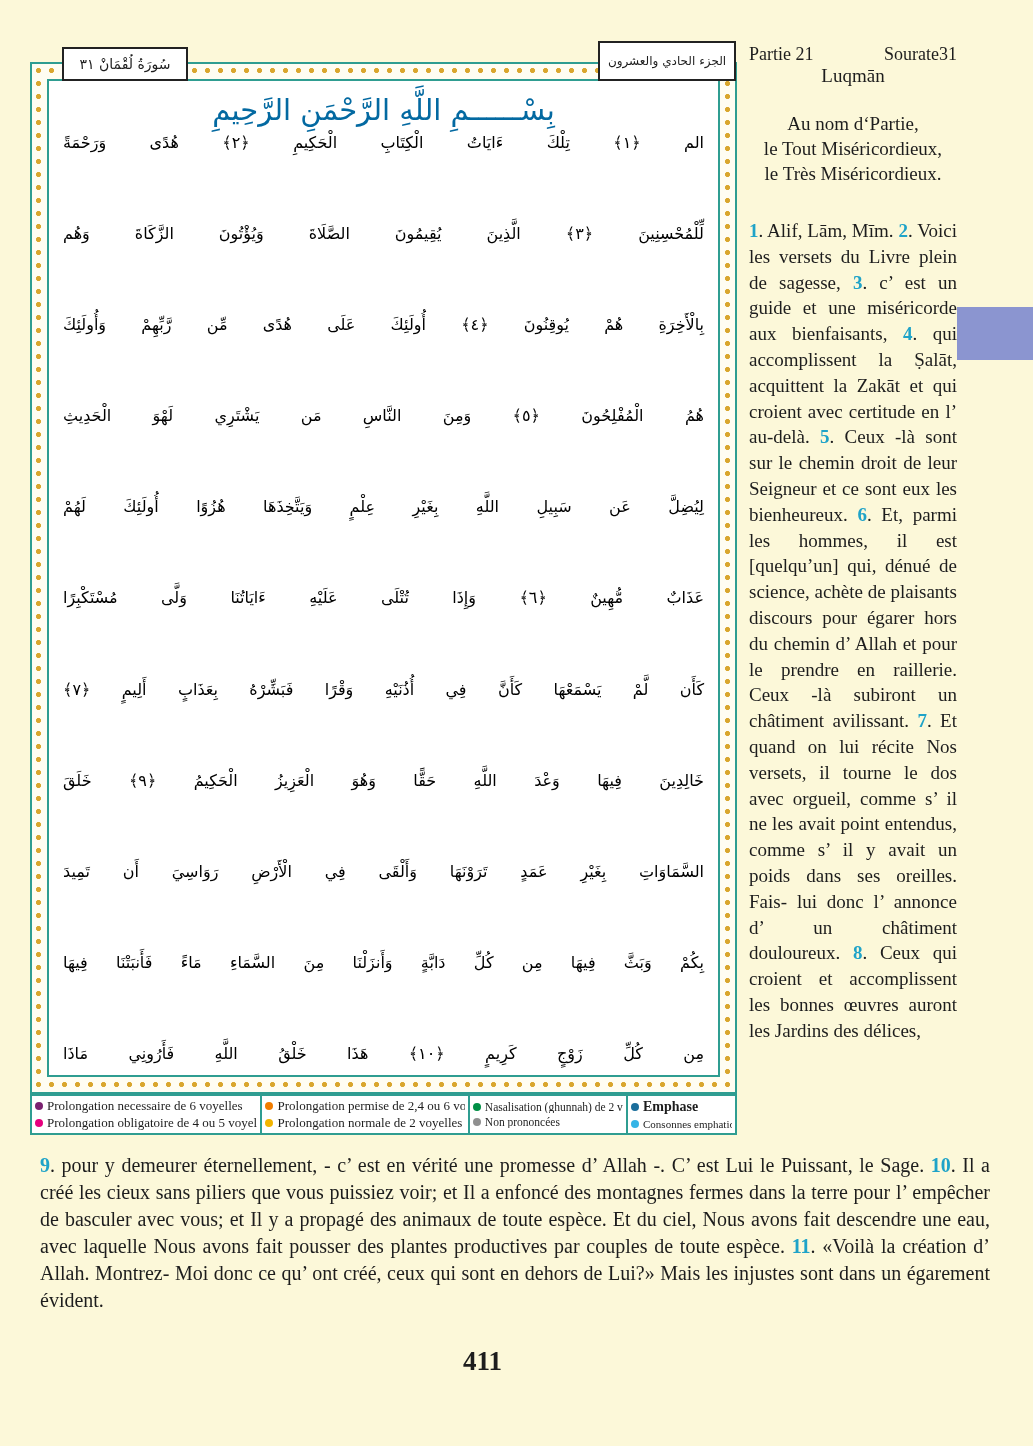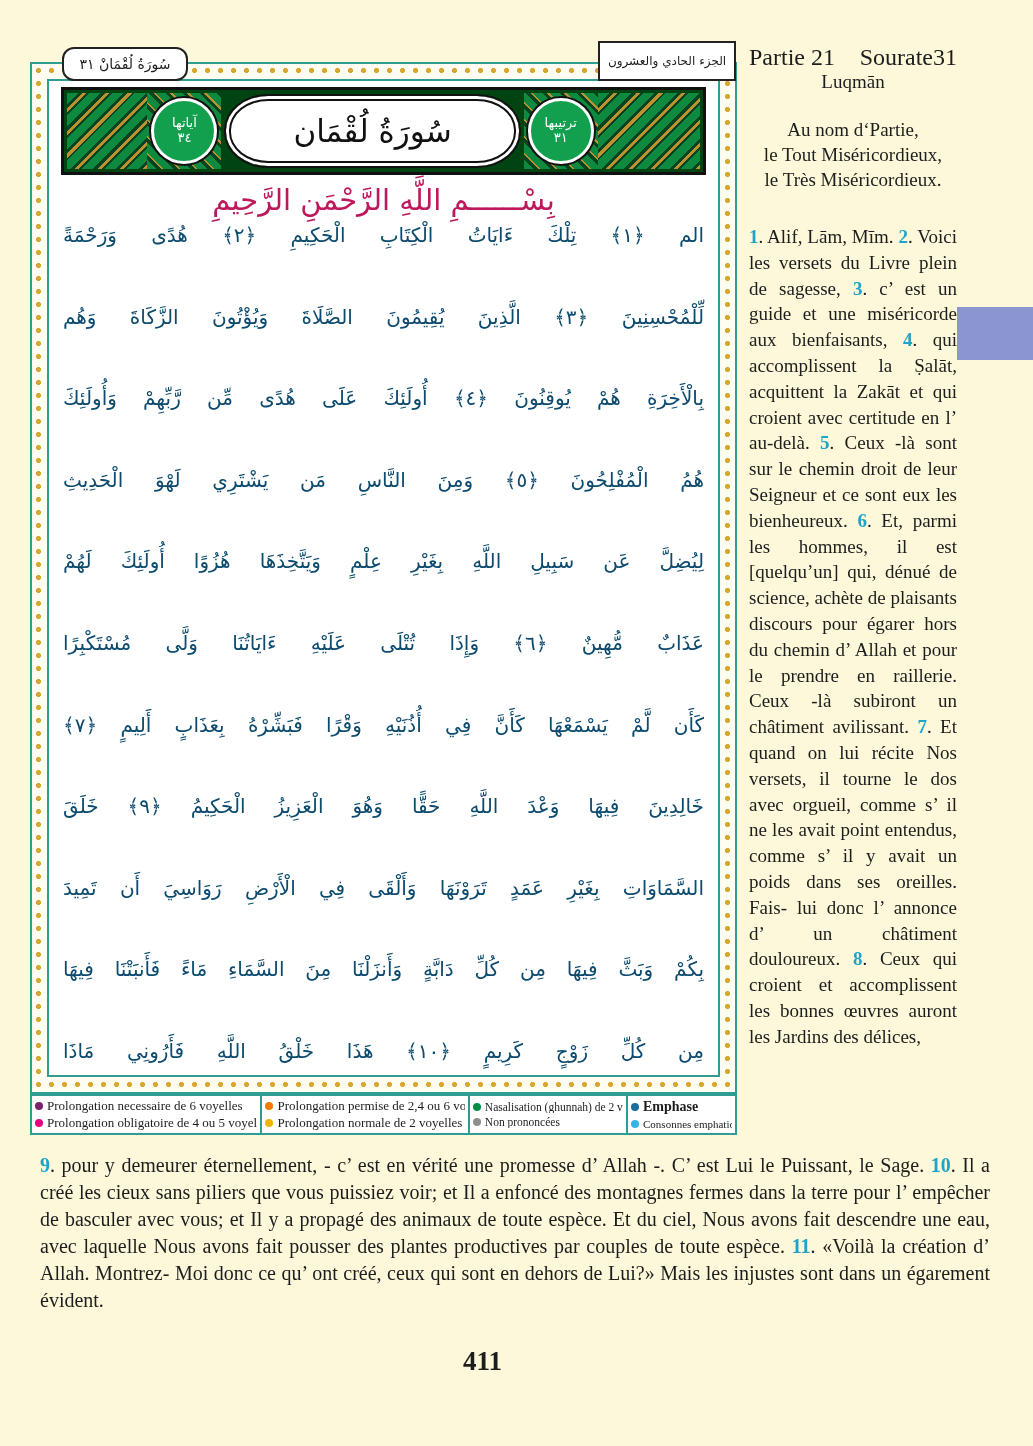--- a/index.html
+++ b/index.html
@@ -9,61 +9,61 @@
   
   .qframe{position:absolute;left:30px;top:62px;width:707px;height:1032px;box-sizing:border-box;
           border:2px solid #2f9d91;background-color:#fffdf2;
           background-image:radial-gradient(circle,#d9a62e 2.2px,rgba(0,0,0,0) 2.9px);
           background-size:13px 13px;padding:15px;}
   .qinner{width:100%;height:100%;background:#fff;border:2px solid #2f9d91;box-sizing:border-box;
           padding:4px 12px 10px;display:flex;flex-direction:column;}
 
   .top-tab{position:absolute;background:#fff;border:2px solid #222;display:flex;align-items:center;
            justify-content:center;direction:rtl;font-family:"DejaVu Sans",sans-serif;z-index:5;}
-  .top-tab.left{left:62px;top:47px;width:122px;height:30px;font-size:14px;border-radius:12px;}
+  .top-tab.left{left:62px;top:47px;width:122px;height:30px;font-size:14px;}
   .top-tab.right{left:598px;top:41px;width:134px;height:36px;font-size:12px;}
 
   
   .banner{height:88px;flex:none;display:flex;align-items:stretch;background:#041;border:3px solid #111;
           box-sizing:border-box;padding:3px;margin:2px 0 0;}
   .arab-panel{background:repeating-linear-gradient(135deg,#0d8a3f 0 8px,#05441e 8px 11px,#bd9130 11px 14px,#05441e 14px 16px);}
   .arab-panel.l{flex:1.1;}
   .arab-panel.r{flex:1.4;}
   .medallion{width:74px;display:flex;align-items:center;justify-content:center;
              background:repeating-linear-gradient(45deg,#0d8a3f 0 7px,#05441e 7px 10px,#bd9130 10px 12px);}
   .medallion .circle{width:60px;height:60px;border-radius:50%;background:#12a04f;border:3px solid #fff;
              box-shadow:0 0 0 2px #111;color:#fff;display:flex;flex-direction:column;align-items:center;
              justify-content:center;font-size:13px;line-height:1.15;font-family:"DejaVu Sans",sans-serif;direction:rtl;}
   .cartouche{flex:4;background:#fff;border:2px solid #111;border-radius:44px/36px;margin:1px 3px;
              box-shadow:inset 0 0 0 3px #fff,inset 0 0 0 5px #111;display:flex;align-items:center;
              justify-content:center;font-size:31px;font-family:"DejaVu Sans",sans-serif;direction:rtl;color:#111;}
 
   .basmala{flex:none;text-align:center;font-size:29px;margin:8px 0 2px;direction:rtl;
-           font-family:"DejaVu Sans",sans-serif;color:#be185d;}
+           font-family:"DejaVu Sans",sans-serif;color:#0369a1;}
 
   .alines{flex:1;display:flex;flex-direction:column;justify-content:space-between;direction:rtl;
-          font-family:"DejaVu Sans",sans-serif;font-size:20px;color:#0c4a6e;padding:4px 2px 2px;}
+          font-family:"DejaVu Sans",sans-serif;font-size:16px;color:#000000;padding:4px 2px 2px;}
   .aline{text-align:justify;text-align-last:justify;}
 
   
   .legend{position:absolute;left:30px;top:1094px;width:707px;height:41px;background:#fff;
           border:2px solid #2f9d91;box-sizing:border-box;display:grid;
           grid-template-columns:32.5% 29.5% 22.5% 15.5%;}
   .legend-col{border-left:2px solid #2f9d91;display:flex;flex-direction:column;justify-content:space-evenly;
           padding:1px 3px;min-width:0;}
   .legend-col:first-child{border-left:none;}
   .legend-item{display:flex;align-items:center;gap:4px;font-size:13px;white-space:nowrap;overflow:hidden;}
   .legend-col:nth-child(3) .legend-item{font-size:11.5px;}
   .legend-col:nth-child(4) .legend-item:nth-child(1){font-size:14px;font-weight:bold;}
   .legend-col:nth-child(4) .legend-item:nth-child(2){font-size:11px;}
   .dot{width:8px;height:8px;border-radius:50%;display:inline-block;flex:none;}
 
   
   .fr-col{position:absolute;left:749px;top:44px;width:208px;font-size:19px;}
-  .fr-head{display:flex;justify-content:space-between;font-size:24px;}
+  .fr-head{display:flex;justify-content:space-between;font-size:18px;}
   .fr-surah{text-align:center;}
   .fr-bism{text-align:center;margin-top:24px;line-height:25px;}
   .fr-verses{margin-top:32px;text-align:justify;line-height:25.8px;}
   .vnum{color:#1fa3c8;font-weight:bold;}
 
   
   .tab-blue{position:absolute;left:957px;top:307px;width:76px;height:53px;}
 
   
   .bottom-para{position:absolute;left:40px;top:1152px;width:950px;font-size:20px;line-height:27px;
@@ -74,39 +74,20 @@
 <body>
 
 <div id="canvas" style="background: rgb(252, 248, 217);">
 
   <div class="top-tab left">سُورَةُ لُقْمَانْ ٣١</div>
   <div class="top-tab right">الجزء الحادي والعشرون</div>
 
   <div class="qframe">
     <div class="qinner">
 
-      <div class="banner">
-        <div class="arab-panel l"></div>
-        <div class="medallion">
-          <div class="circle">
-            <span>آياتها</span>
-            <span>٣٤</span>
-          </div>
-        </div>
-        <div class="cartouche">
-          <span>سُورَةُ لُقْمَان</span>
-        </div>
-        <div class="medallion">
-          <div class="circle">
-            <span>ترتيبها</span>
-            <span>٣١</span>
-          </div>
-        </div>
-        <div class="arab-panel r"></div>
-      </div>
 
       <div class="basmala">بِسْــــــمِ اللَّهِ الرَّحْمَنِ الرَّحِيمِ</div>
 
       <div class="alines">
           <div class="aline">الم ﴿١﴾ تِلْكَ ءَايَاتُ الْكِتَابِ الْحَكِيمِ ﴿٢﴾ هُدًى وَرَحْمَةً</div>
           <div class="aline">لِّلْمُحْسِنِينَ ﴿٣﴾ الَّذِينَ يُقِيمُونَ الصَّلَاةَ وَيُؤْتُونَ الزَّكَاةَ وَهُم</div>
           <div class="aline">بِالْأَخِرَةِ هُمْ يُوقِنُونَ ﴿٤﴾ أُولَئِكَ عَلَى هُدًى مِّن رَّبِّهِمْ وَأُولَئِكَ</div>
           <div class="aline">هُمُ الْمُفْلِحُونَ ﴿٥﴾ وَمِنَ النَّاسِ مَن يَشْتَرِي لَهْوَ الْحَدِيثِ</div>
           <div class="aline">لِيُضِلَّ عَن سَبِيلِ اللَّهِ بِغَيْرِ عِلْمٍ وَيَتَّخِذَهَا هُزُوًا أُولَئِكَ لَهُمْ</div>
           <div class="aline">عَذَابٌ مُّهِينٌ ﴿٦﴾ وَإِذَا تُتْلَى عَلَيْهِ ءَايَاتُنَا وَلَّى مُسْتَكْبِرًا</div>

